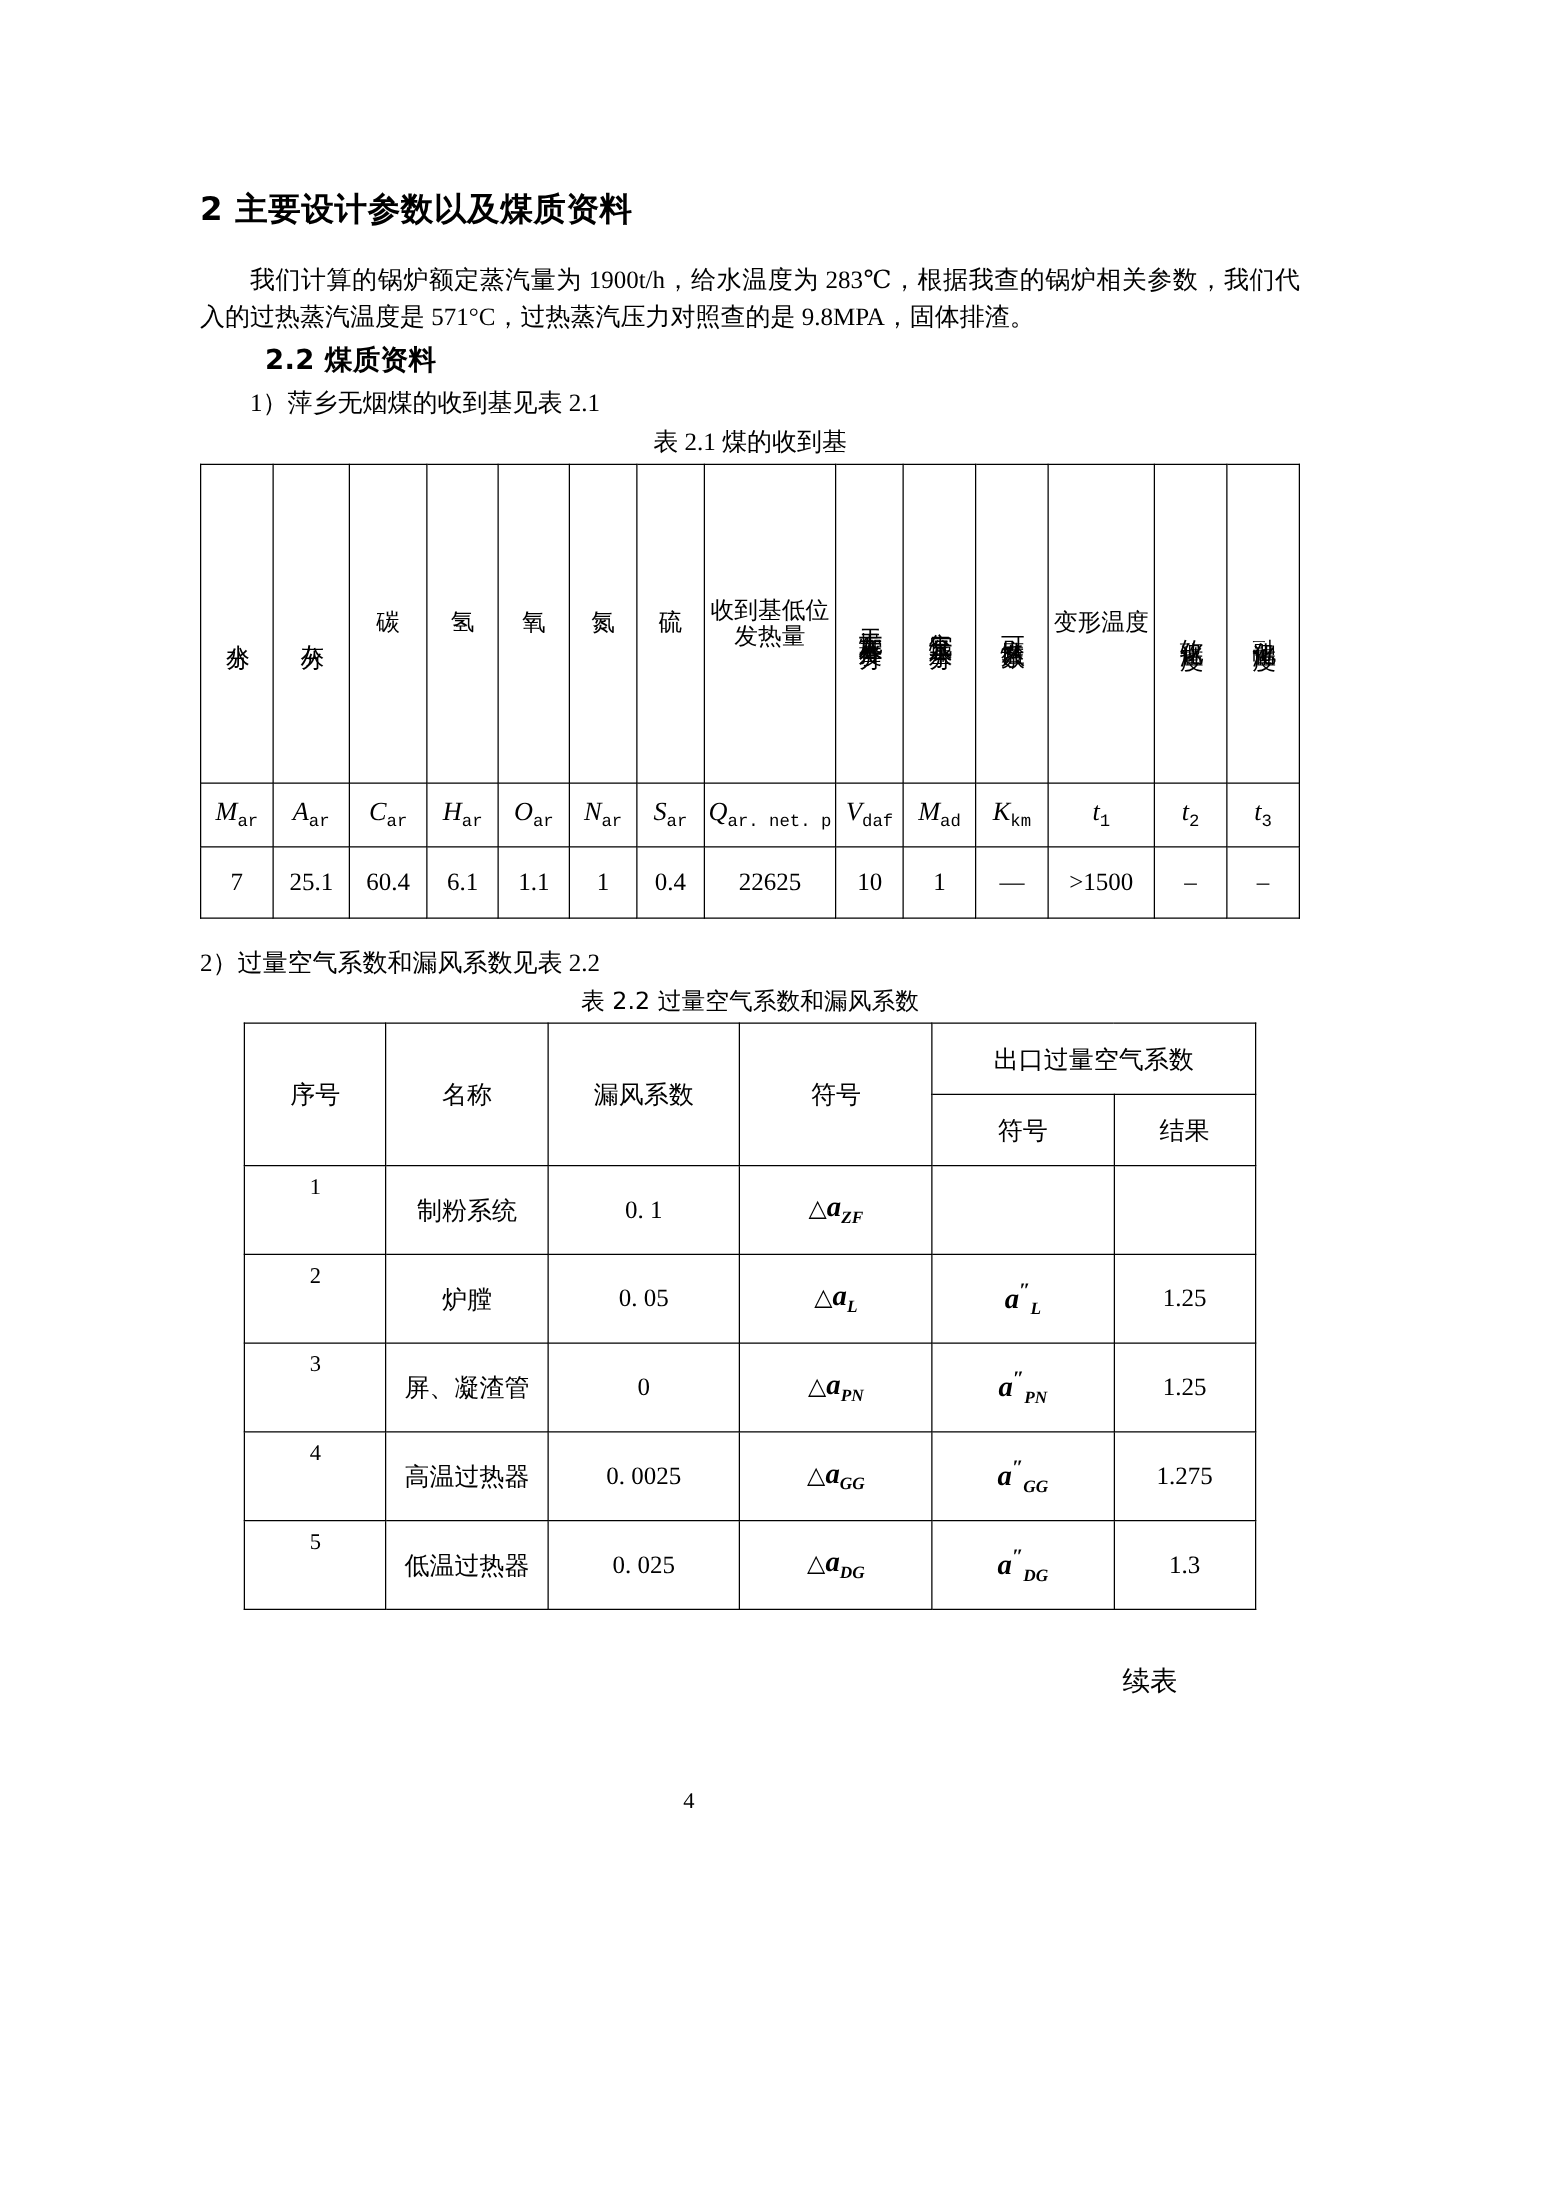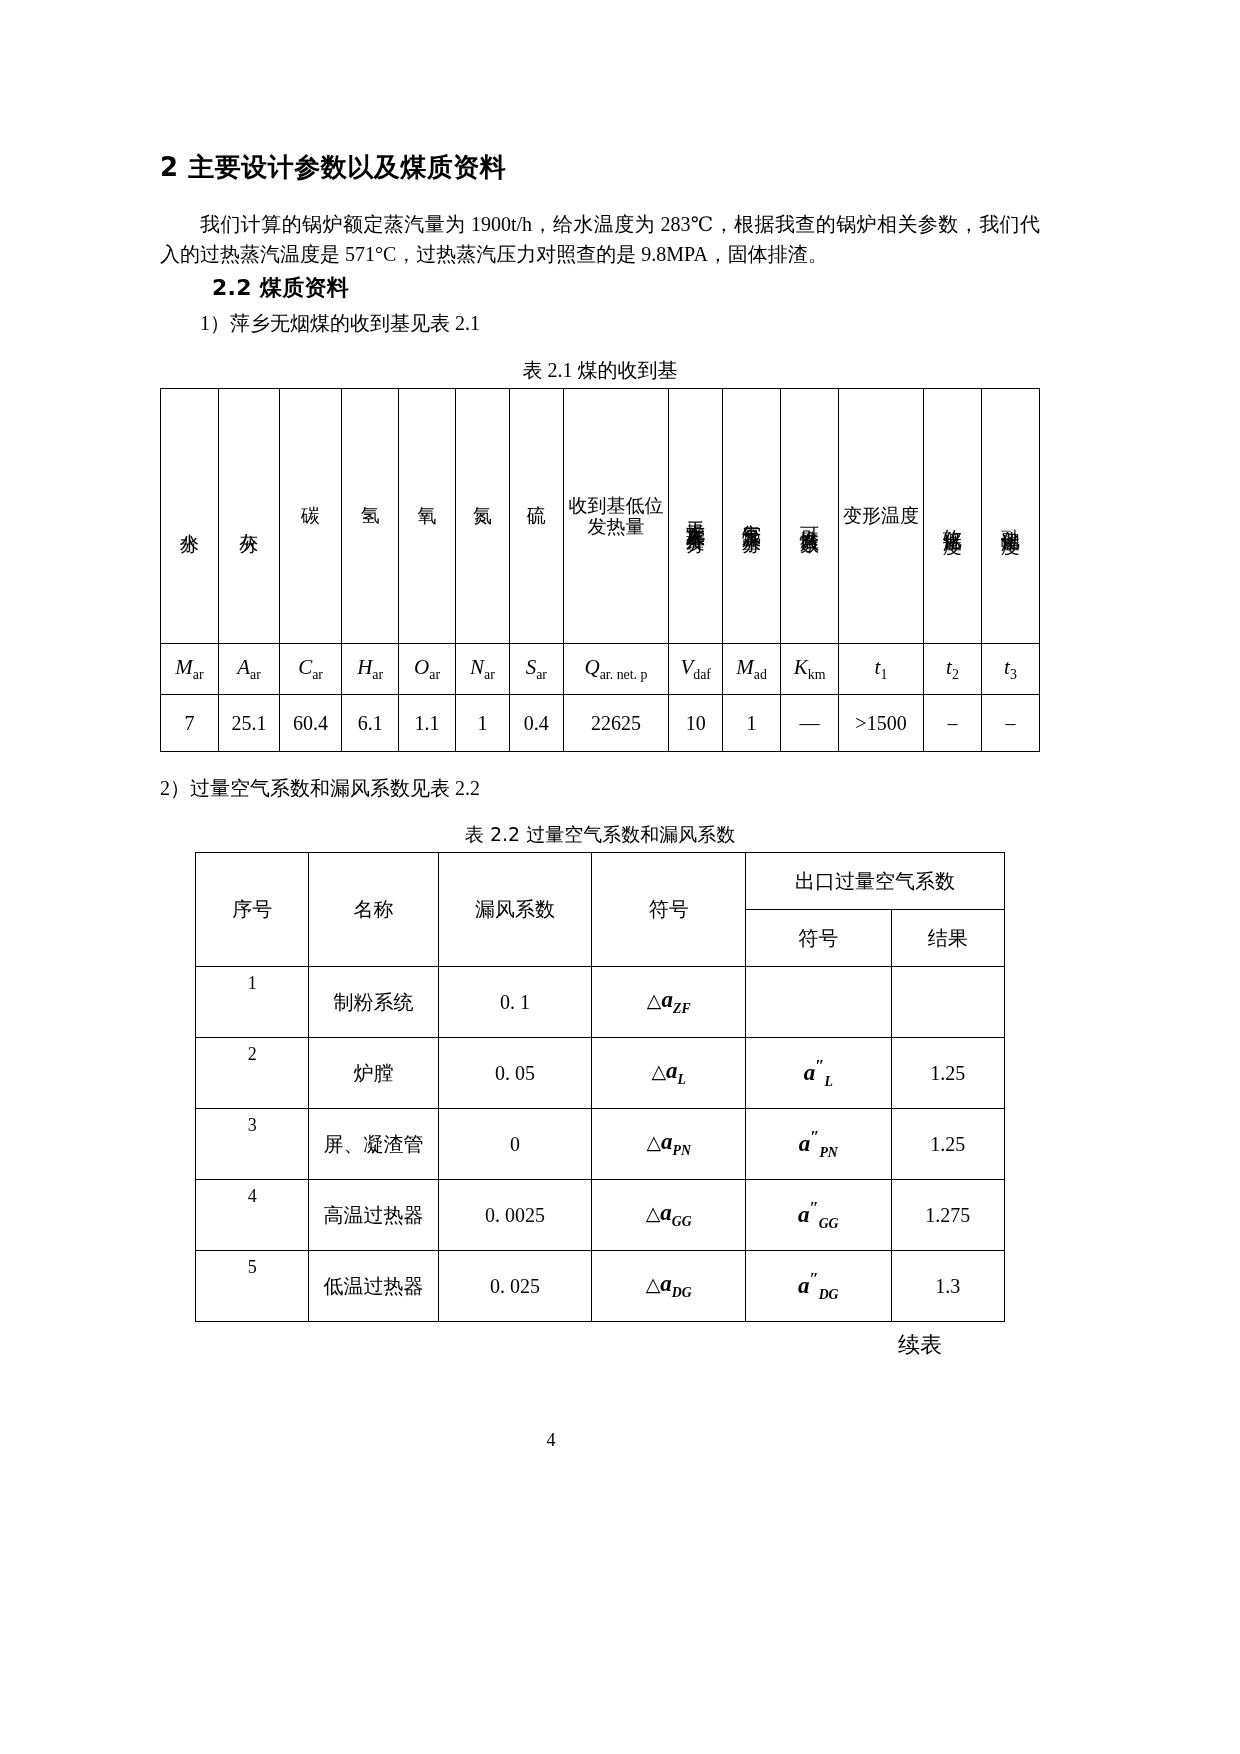--- a/index.html
+++ b/index.html
@@ -55,21 +55,21 @@
     line-height: 1.45;
     margin: 6px 0 2px 0;
     text-indent: 40px;
   }
   p.listline.noindent {
     text-indent: 0;
   }
   .tcap {
     font-size: 20px;
     text-align: center;
-    margin: 19px 0 4px 0;
+    margin: 2px 0 4px 0;
   }
   .tcap.sans {
     font-family: "DejaVu Sans", "Liberation Sans", sans-serif;
     font-size: 19px;
   }
 
   
   table.grid {
     border-collapse: collapse;
     width: 100%;
@@ -99,21 +99,21 @@
     line-height: 1.35;
     letter-spacing: 2px;
   }
   .wrap2 { line-height: 1.25; }
   #t21 .symrow td { height: 46px; font-size: 21px; }
   #t21 .datarow td { height: 52px; font-size: 20px; }
   .sym { font-style: italic; font-family: "Liberation Serif", serif; }
   .sym sub {
     font-style: normal;
     font-size: 0.66em;
-    font-family: Liberation Serif, serif;
+    font-family: Liberation Mono, monospace;
     letter-spacing: 0;
   }
 
   
   #t22 { margin-top: 2px; }
   #t22 td { height: 62px; font-size: 20px; }
   #t22 .hrow td { height: 52px; }
   #t22 .idx { font-size: 18px; vertical-align: top; padding-top: 6px; }
   .greek-tri { font-size: 19px; }
   .ital-a {

